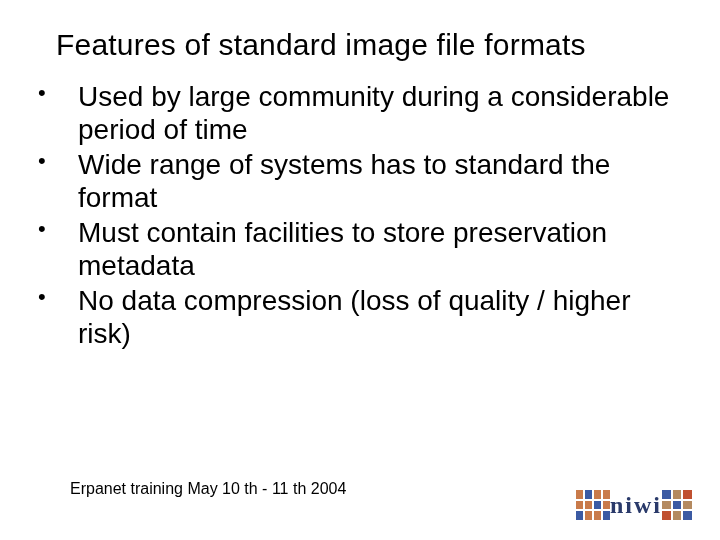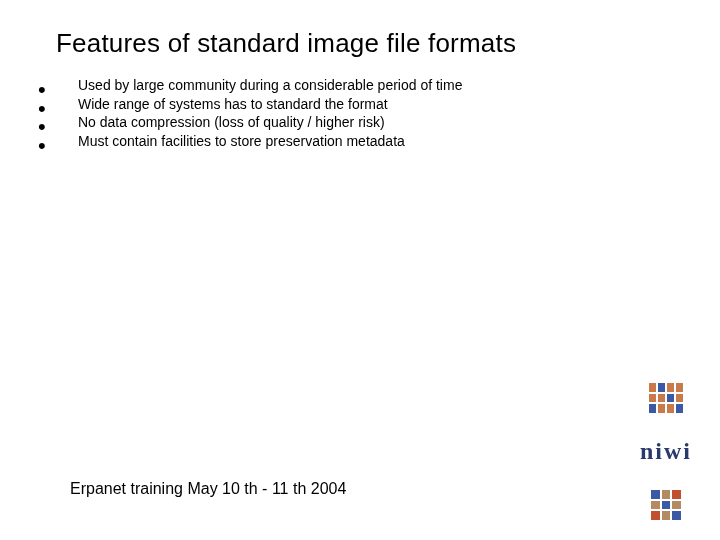--- a/index.html
+++ b/index.html
@@ -14,34 +14,34 @@
     position: relative;
   }
   .slide {
     box-sizing: border-box;
     width: 720px;
     height: 540px;
     position: relative;
     padding: 24px 32px 0 32px;
   }
   .title {
-    font-size: 26px;
+    font-size: 30px;
     font-weight: 400;
     margin: 4px 0 18px 24px;
     letter-spacing: 0.2px;
   }
   ul.bullets {
     list-style: none;
     margin: 0;
     padding: 0 10px 0 0;
   }
   ul.bullets li {
     position: relative;
     padding-left: 46px;
-    font-size: 14px;
+    font-size: 28px;
     line-height: 1.18;
     margin-bottom: 2px;
   }
   ul.bullets li::before {
     content: "•";
     position: absolute;
     left: 6px;
     top: 0;
     font-size: 22px;
   }
@@ -50,22 +50,21 @@
     left: 70px;
     bottom: 42px;
     font-size: 16px;
   }
   .logo-area {
     position: absolute;
     right: 28px;
     bottom: 20px;
     display: flex;
     align-items: center;
-    gap: 25px;
-    flex-direction: column;
+    gap: 0;
   }
   .logo-square {
     width: 34px;
     height: 30px;
     display: grid;
     grid-template-columns: repeat(4, 1fr);
     grid-template-rows: repeat(3, 1fr);
     gap: 2px;
   }
   .logo-square span {
@@ -93,22 +92,22 @@
 </style>
 </head>
 <body>
 
 <div class="slide">
   <div class="title">Features of standard image file formats</div>
 
   <ul class="bullets">
     <li><span>Used by large community during a considerable period of time</span></li>
     <li><span>Wide range of systems has to standard the format</span></li>
+    <li><span>Must contain facilities to store preservation metadata</span></li>
     <li><span>No data compression (loss of quality / higher risk)</span></li>
-    <li><span>Must contain facilities to store preservation metadata</span></li>
   </ul>
 
   <div class="footer-text">Erpanet training May 10 th - 11 th 2004</div>
 
   <div class="logo-area">
     <div class="logo-square">
       <span></span>
         <span class="b"></span>
         <span></span>
         <span></span>

